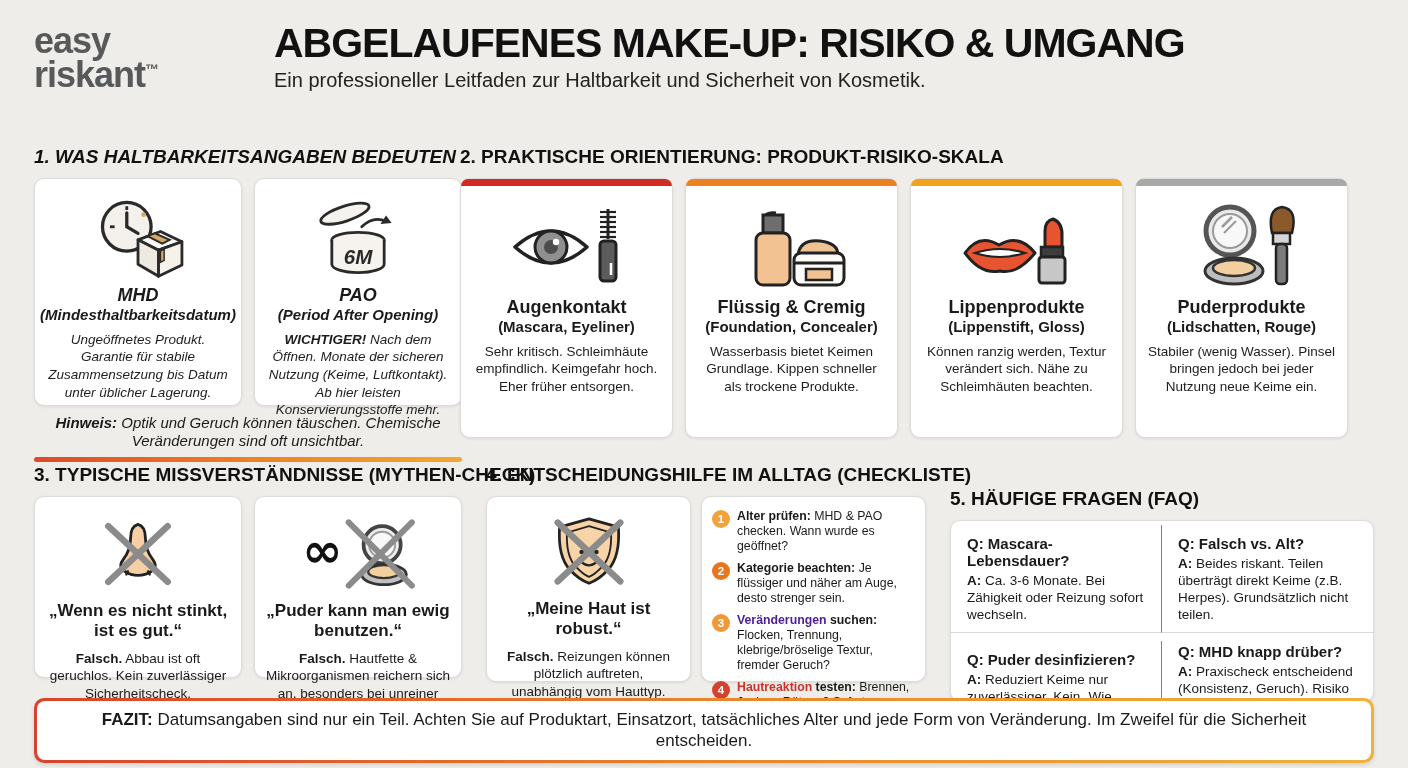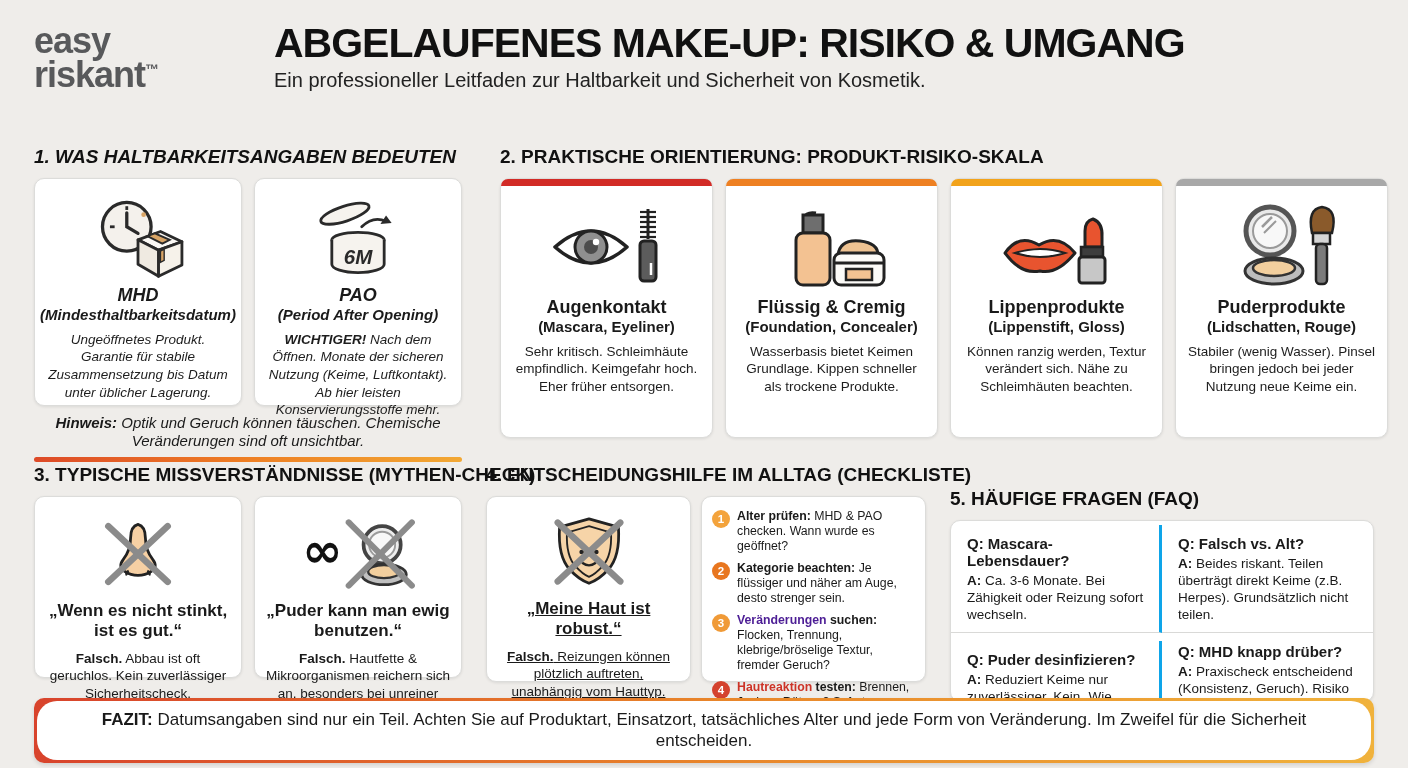--- a/index.html
+++ b/index.html
@@ -35,47 +35,47 @@
   .card-body{font-size:13.5px;line-height:1.3;margin-top:8px;color:#1d1d1d;}
   .quote{font-size:17px;font-weight:bold;line-height:1.2;margin-top:4px;}
   .myth-body{font-size:13.5px;line-height:1.3;margin-top:8px;}
   b.inline{font-weight:bold;}
   
   .s1{left:34px;top:146px;width:428px;font-style:italic;}
   .s1 .card{width:208px;height:228px;}
   .note-line{font-size:15px;margin-top:8px;text-align:center;line-height:1.2;}
   .grad-bar{height:5px;border-radius:4px;margin-top:7px;background:linear-gradient(90deg,#dd4a28,#ee7f24,#f2a834);}
   
-  .s2{left:500px;top:146px;width:888px;}
+  .s2{left:460px;top:146px;width:888px;}
   .s2 .card{width:213px;height:260px;padding-top:16px;}
   
   .s3{left:34px;top:464px;width:428px;}
   .s3 .card{width:208px;height:182px;justify-content:flex-start;padding-top:12px;}
   
   .s4{left:486px;top:464px;width:440px;}
   .s4-cards{display:flex;gap:10px;}
-  .myth-card{width:205px;height:186px;text-decoration:underline;}
+  .myth-card{width:205px;height:186px;}
   .checklist-card{width:225px;height:186px;text-align:left;align-items:stretch;padding:12px 10px;}
   .chk-item{display:flex;gap:7px;margin-bottom:7px;align-items:flex-start;}
   .chk-badge{flex:0 0 18px;height:18px;border-radius:50%;color:#fff;font-size:11.5px;font-weight:bold;
     display:flex;align-items:center;justify-content:center;margin-top:1px;}
   .chk-text{font-size:12.3px;line-height:1.22;}
   
   .s5{left:950px;top:488px;width:424px;}
   .faq-card{width:424px;height:182px;display:grid;grid-template-columns:1fr 1fr;padding:4px 0;text-align:left;}
   .faq-cell{padding:10px 14px 8px 16px;}
-  .faq-cell.br{border-right:3px solid #0ea5e9;}
+  .faq-cell.br{border-right:1px solid #0ea5e9;}
   .faq-cell.bb{border-bottom:1px solid #d9d9d7;}
   .faq-q{font-size:15px;font-weight:bold;margin-bottom:4px;}
   .faq-a{font-size:13.5px;line-height:1.25;}
   
   .fazit-wrap{left:34px;top:698px;width:1340px;border-radius:10px;
     background:linear-gradient(90deg,#d8432c,#e8842a,#f0b23c);padding:3px;box-sizing:border-box;
     box-shadow:0 2px 4px rgba(0,0,0,.12);}
-  .fazit-inner{background:#fff;border-radius:20px;padding:8px 16px;text-align:center;
+  .fazit-inner{background:#fff;border-radius:8px;padding:8px 16px;text-align:center;
     font-size:17px;line-height:1.25;}
   svg{display:block;}
 </style>
 </head>
 <body>
 
 <div class="abs logo">
   <div>easy</div>
   <div><span>riskant</span><span class="tm">™</span></div>
 </div>

